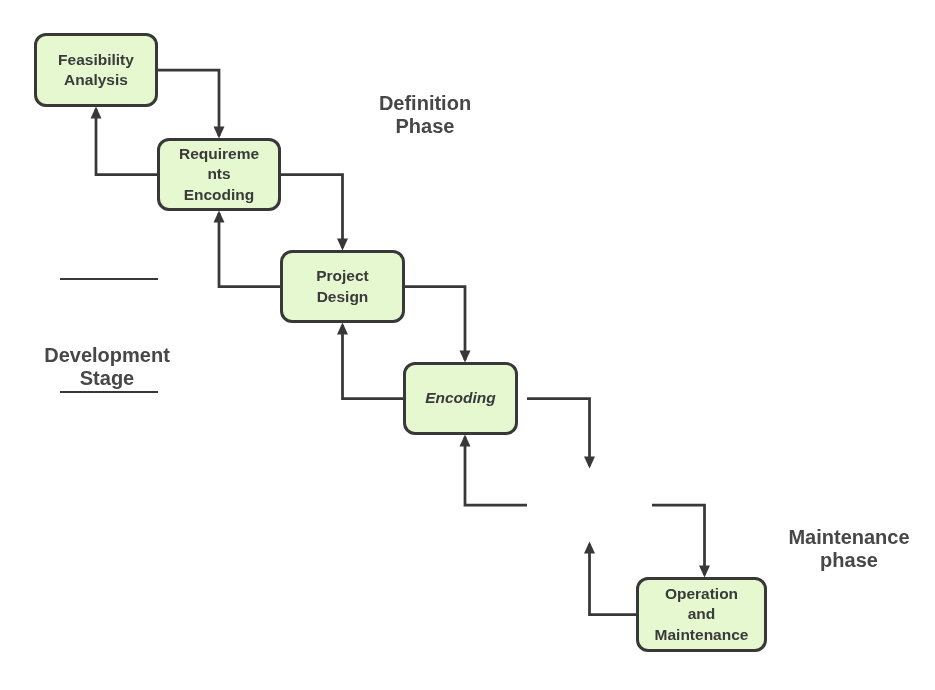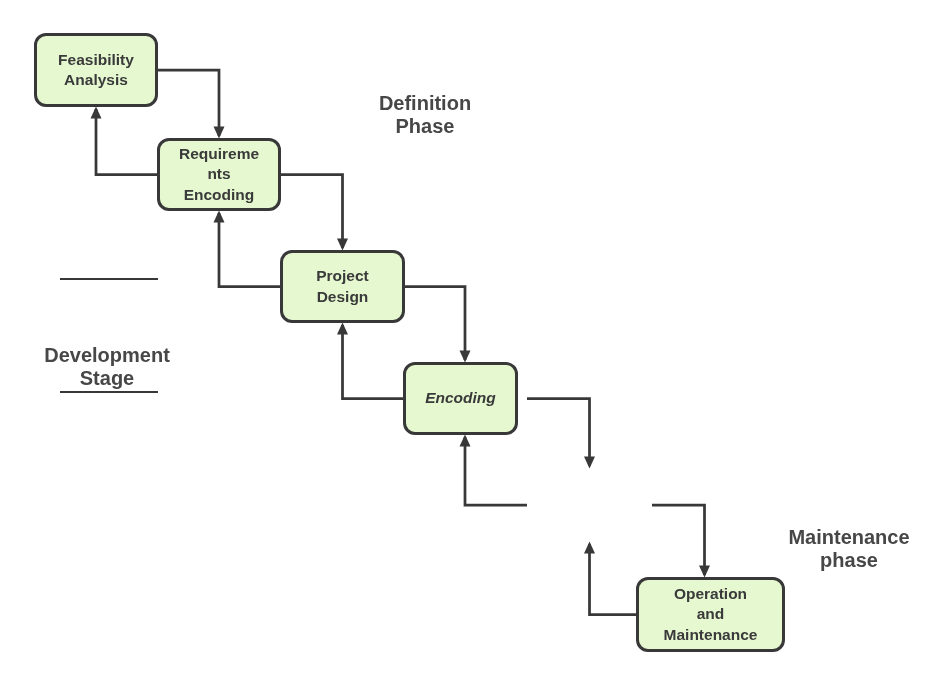--- a/index.html
+++ b/index.html
@@ -97,21 +97,21 @@
 nts
 Encoding</span>
       </div>
       <div class="node" style="left: 280px; top: 250px; width: 125px; height: 73px;">
         <span>Project
 Design</span>
       </div>
       <div class="node" style="left: 403px; top: 362px; width: 115px; height: 73px; font-style: italic;">
         <span>Encoding</span>
       </div>
-      <div class="node" style="left: 636px; top: 577px; width: 149px; height: 75px;">
+      <div class="node" style="left: 636px; top: 577px; width: 131px; height: 75px;">
         <span>Operation
 and
 Maintenance</span>
       </div>
     </div>
 
   <div class="phase-label" id="label-definition">Definition
 Phase</div>
   <div class="phase-label" id="label-development">Development
 Stage</div>

